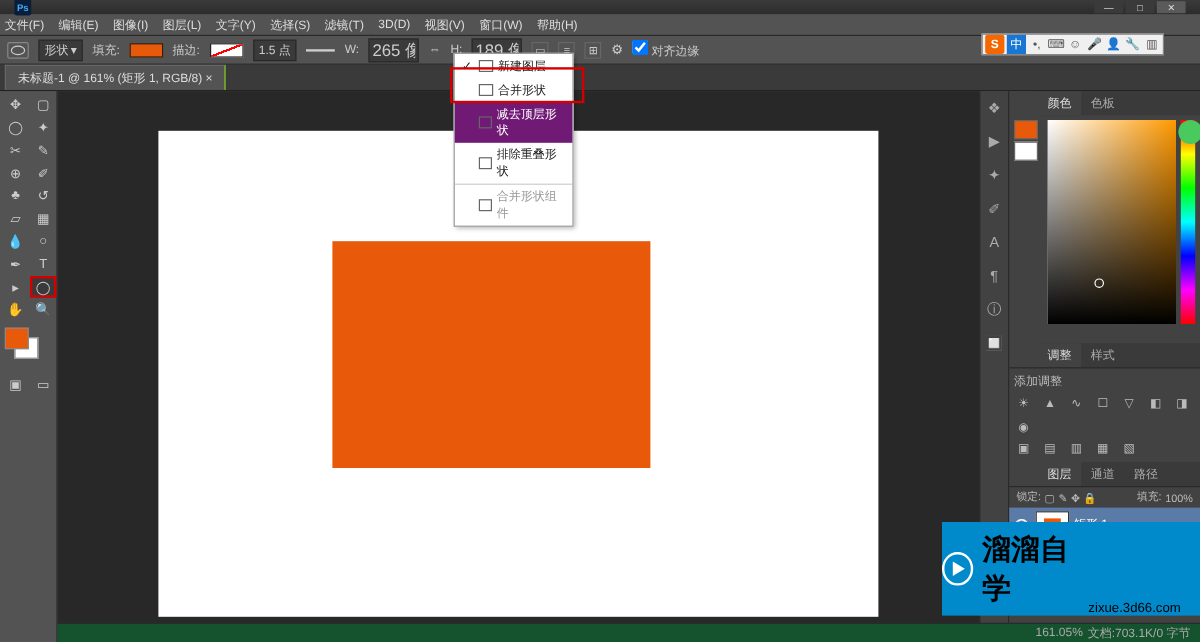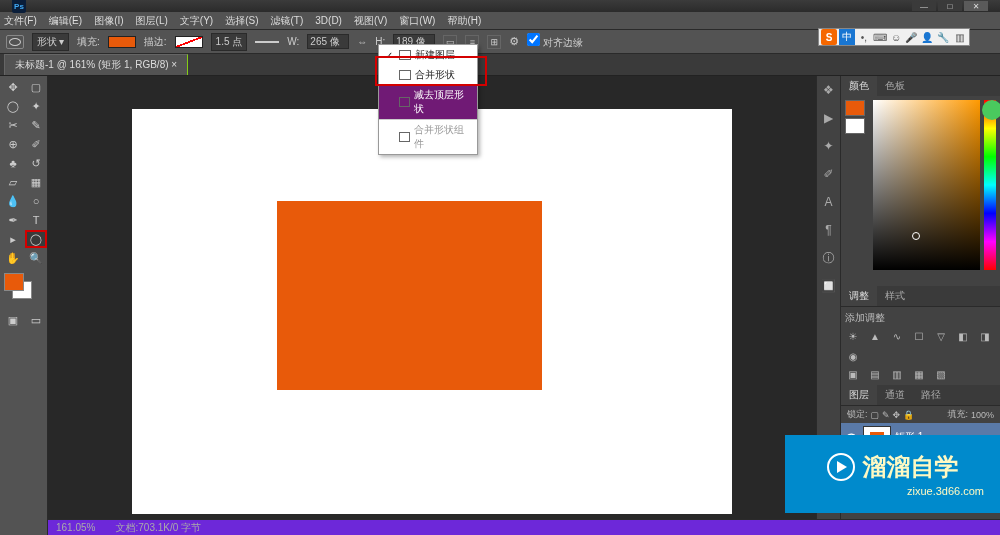--- a/index.html
+++ b/index.html
@@ -16,21 +16,21 @@
     .menu-item { cursor: pointer; }
     
     .optionsbar { height: 24px; background: #535353; display: flex; align-items: center; padding: 0 6px; gap: 8px; font-size: 10px; color: #ccc; border-bottom: 1px solid #2a2a2a; }
     .opt-ellipse { width: 18px; height: 14px; border: 1px solid #888; border-radius: 2px; display: flex; align-items: center; justify-content: center; }
     .opt-ellipse span { width: 12px; height: 8px; border: 1px solid #ccc; border-radius: 50%; display: block; }
     .opt-dropdown { background: #3a3a3a; border: 1px solid #2a2a2a; padding: 1px 4px; display: inline-flex; align-items: center; gap: 2px; }
     .opt-swatch { width: 28px; height: 12px; border: 1px solid #222; display: inline-block; }
     .opt-swatch.orange { background: #e85a0a; }
     .opt-swatch.stroke { background: #fff; position: relative; }
     .opt-swatch.stroke::after { content: ""; position: absolute; top: 0; left: 0; right: 0; bottom: 0; background: linear-gradient(to bottom right, transparent 45%, red 45%, red 55%, transparent 55%); }
-    .opt-input { background: #3a3a3a; border: 1px solid #2a2a2a; color: #ccc; width: 42px; font-size: 10px; padding: 1px 2px; }
+    .opt-input { background: #3a3a3a; border: 1px solid #2a2a2a; color: #ccc; width: 42px; font-size: 14px; padding: 1px 2px; }
     .opt-icon { width: 14px; height: 14px; border: 1px solid #666; display: inline-flex; align-items: center; justify-content: center; font-size: 9px; }
     .gear { font-size: 11px; }
     
     .tabbar { height: 22px; background: #3a3a3a; display: flex; align-items: flex-end; padding: 0 4px; border-bottom: 1px solid #222; }
     .doc-tab { background: #535353; padding: 3px 10px; font-size: 10px; color: #ddd; border-top: 1px solid #666; border-left: 1px solid #666; border-right: 1px solid #84cc16; cursor: pointer; }
     
     .main { display: flex; height: 460px; }
     
     .toolbox { width: 48px; background: #535353; border-right: 1px solid #2a2a2a; padding: 2px; }
     .tool-grid { display: grid; grid-template-columns: 1fr 1fr; gap: 1px; }
@@ -42,21 +42,21 @@
     .bg-color { position: absolute; top: 8px; left: 10px; width: 20px; height: 18px; background: #fff; border: 1px solid #888; }
     
     .canvas-area { flex: 1; background: #282828; display: flex; align-items: center; justify-content: center; position: relative; }
     .canvas { width: 600px; height: 405px; background: #fff; position: relative; margin-top: 10px; }
     .rect-shape { position: absolute; left: 145px; top: 92px; width: 265px; height: 189px; background: #e85a0a; }
     
     .right-dock { width: 24px; background: #424242; border-left: 1px solid #2a2a2a; display: flex; flex-direction: column; align-items: center; gap: 12px; padding: 6px 0; }
     .dock-icon { width: 16px; height: 16px; color: #aaa; font-size: 12px; cursor: pointer; display: flex; align-items: center; justify-content: center; }
     
     .panels { width: 160px; background: #424242; border-left: 1px solid #2a2a2a; display: flex; flex-direction: column; }
-    .panel-tabs { display: flex; background: #3a3a3a; font-size: 10px; color: #aaa; }
+    .panel-tabs { display: flex; background: #3a3a3a; font-size: 10px; color: #aaa; margin-left: 24px; }
     .panel-tab { padding: 3px 8px; cursor: pointer; }
     .panel-tab.active { background: #424242; color: #ddd; }
     
     .color-panel { height: 190px; padding: 4px; display: flex; gap: 4px; position: relative; }
     .mini-swatches { width: 24px; display: flex; flex-direction: column; gap: 2px; }
     .mini-sw { width: 20px; height: 16px; border: 1px solid #666; }
     .mini-sw.orange { background: #e85a0a; }
     .mini-sw.white { background: #fff; }
     .color-picker { flex: 1; height: 170px; background: linear-gradient(to bottom, rgba(0,0,0,0), #000), linear-gradient(to right, #fff, #ff9900); position: relative; }
     .picker-circle { position: absolute; right: 60px; bottom: 30px; width: 8px; height: 8px; border: 1px solid #fff; border-radius: 50%; }
@@ -84,27 +84,27 @@
     .dd-item.disabled { color: #999; border-top: 1px solid #ccc; }
     .dd-check { width: 10px; display: inline-block; }
     .dd-icon { width: 12px; height: 10px; border: 1px solid #666; display: inline-block; }
     .red-highlight { position: absolute; left: 375px; top: 56px; width: 112px; height: 30px; border: 2px solid #d40000; z-index: 101; pointer-events: none; }
     
     .ime-bar { position: absolute; top: 28px; right: 30px; height: 18px; display: flex; align-items: center; gap: 2px; background: #f0f0f0; border: 1px solid #888; padding: 0 2px; font-size: 10px; z-index: 200; }
     .ime-s { width: 16px; height: 16px; background: #f56700; color: #fff; font-weight: bold; display: flex; align-items: center; justify-content: center; border-radius: 2px; }
     .ime-zh { background: #1976d2; color: #fff; padding: 1px 3px; }
     .ime-ic { width: 14px; text-align: center; color: #555; }
     
-    .watermark { position: absolute; right: 0; bottom: 22px; width: 215px; height: 78px; background: #008acc; color: #fef9c3; display: flex; align-items: center; justify-content: center; flex-direction: column; gap: 2px; z-index: 50; }
+    .watermark { position: absolute; right: 0; bottom: 22px; width: 215px; height: 78px; background: #008acc; color: #000000; display: flex; align-items: center; justify-content: center; flex-direction: row; gap: 2px; z-index: 50; }
     .wm-main { font-size: 24px; font-weight: bold; display: flex; align-items: center; gap: 8px; }
     .wm-play { width: 28px; height: 28px; border: 2px solid #fff; border-radius: 50%; display: flex; align-items: center; justify-content: center; }
     .wm-play::after { content: ""; border-left: 10px solid #fff; border-top: 6px solid transparent; border-bottom: 6px solid transparent; margin-left: 2px; }
     .wm-sub { font-size: 11px; align-self: flex-end; margin-right: 16px; }
     
-    .statusbar { position: absolute; bottom: 0; left: 48px; right: 0; height: 16px; background: #6d28d9; font-size: 10px; color: #aaa; display: flex; align-items: center; padding: 0 8px; gap: 20px; border-top: 1px solid #2a2a2a; }
+    .statusbar { position: absolute; bottom: 0; left: 48px; right: 0; height: 16px; background: #14532d; font-size: 10px; color: #aaa; display: flex; align-items: center; padding: 0 8px; gap: 4px; border-top: 1px solid #2a2a2a; justify-content: flex-end; }
   </style>
 </head>
 <body>
 
 <div class="titlebar">
   <div class="titlebar-left">
     <div class="ps-logo">Ps</div>
   </div>
   <div class="win-controls">
     <div class="win-btn">—</div>
@@ -290,20 +290,25 @@
   <div class="dd-item">
       <span class="dd-check"></span>
       <span class="dd-icon"></span>
       <span>合并形状</span>
     </div>
   <div class="dd-item sel">
       <span class="dd-check"></span>
       <span class="dd-icon"></span>
       <span>减去顶层形状</span>
     </div>
+  <div class="dd-item">
+      <span class="dd-check"></span>
+      <span class="dd-icon"></span>
+      <span>排除重叠形状</span>
+    </div>
   <div class="dd-item disabled">
       <span class="dd-check"></span>
       <span class="dd-icon"></span>
       <span>合并形状组件</span>
     </div>
 </div>
 <div class="red-highlight"></div>
 
 <div class="ime-bar">
   <div class="ime-s">S</div>

